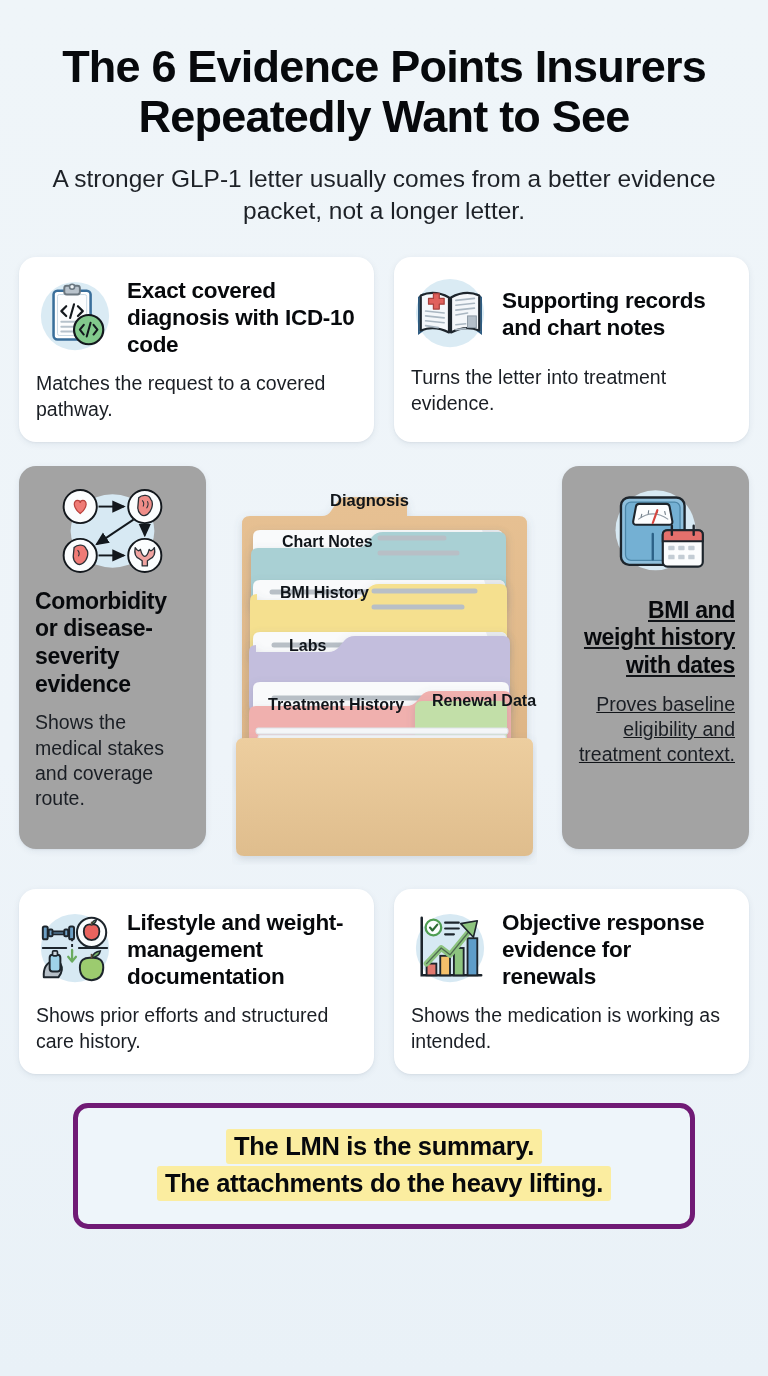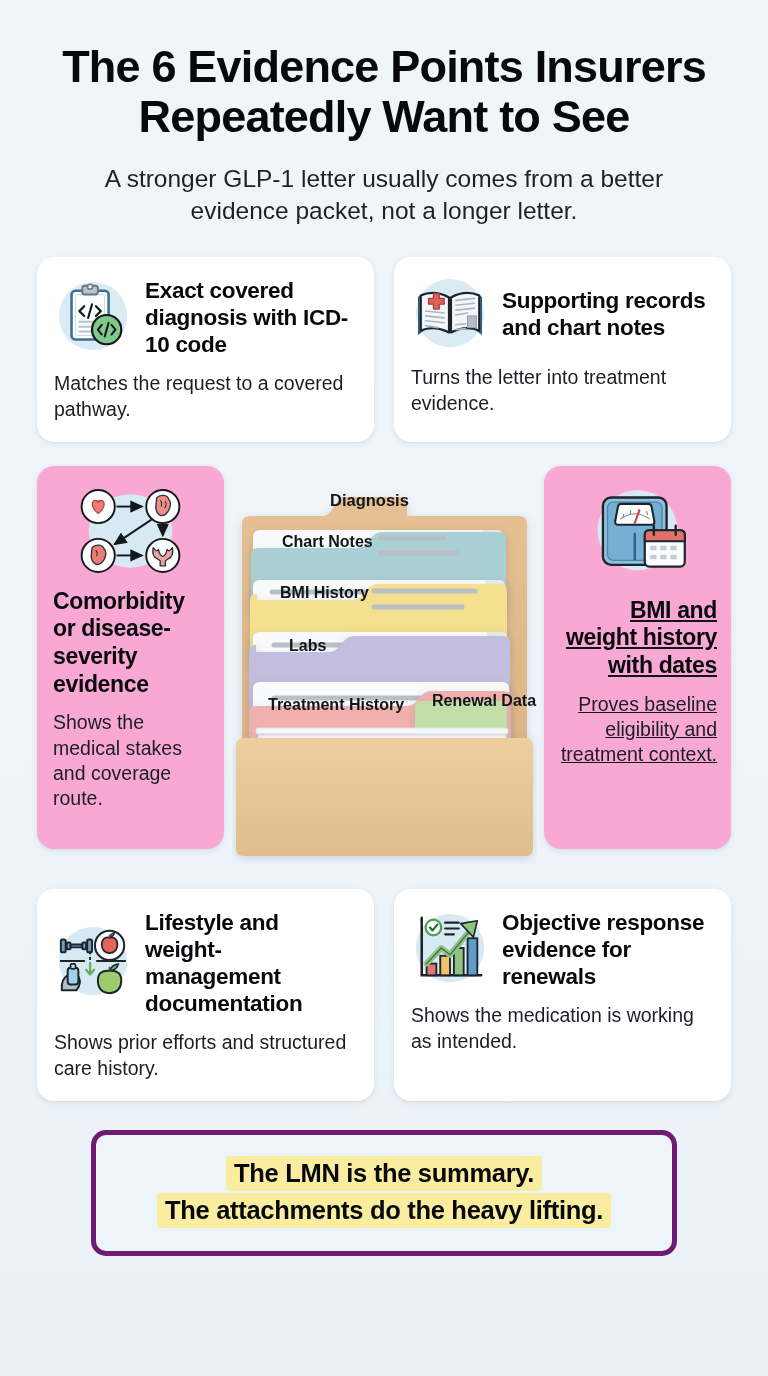--- a/index.html
+++ b/index.html
@@ -13,21 +13,21 @@
     font-family: "Liberation Sans", sans-serif;
     background: linear-gradient(180deg, #eff5f9 0%, #eef4f9 55%, #e9f1f7 100%);
     color: #111418;
     overflow: hidden;
     position: relative;
   }
 
   .page {
     width: 768px;
     height: 1376px;
-    padding: 0 37px;
+    padding: 0 19px;
     position: relative;
   }
 
   
   .header { padding-top: 42px; text-align: center; }
 
   .title {
     font-size: 45px;
     line-height: 1.12;
     font-weight: 700;
@@ -95,21 +95,21 @@
   
   .row-mid {
     display: flex;
     gap: 0;
     margin-top: 24px;
     align-items: flex-start;
     position: relative;
   }
 
   .card-tall {
-    background: #f9a8d4;
+    background: #a3a3a3;
     border-radius: 17px;
     box-shadow: 0 2px 7px rgba(23,48,77,0.075), 0 1px 2px rgba(23,48,77,0.05);
     width: 187px;
     flex: 0 0 187px;
     padding: 17px 16px 20px 16px;
     min-height: 383px;
   }
   .card-tall.right { text-align: right; padding-left: 14px; padding-right: 14px; text-decoration: underline; }
 
   .card-tall .icon-wrap { width: 100%; height: 96px; }

